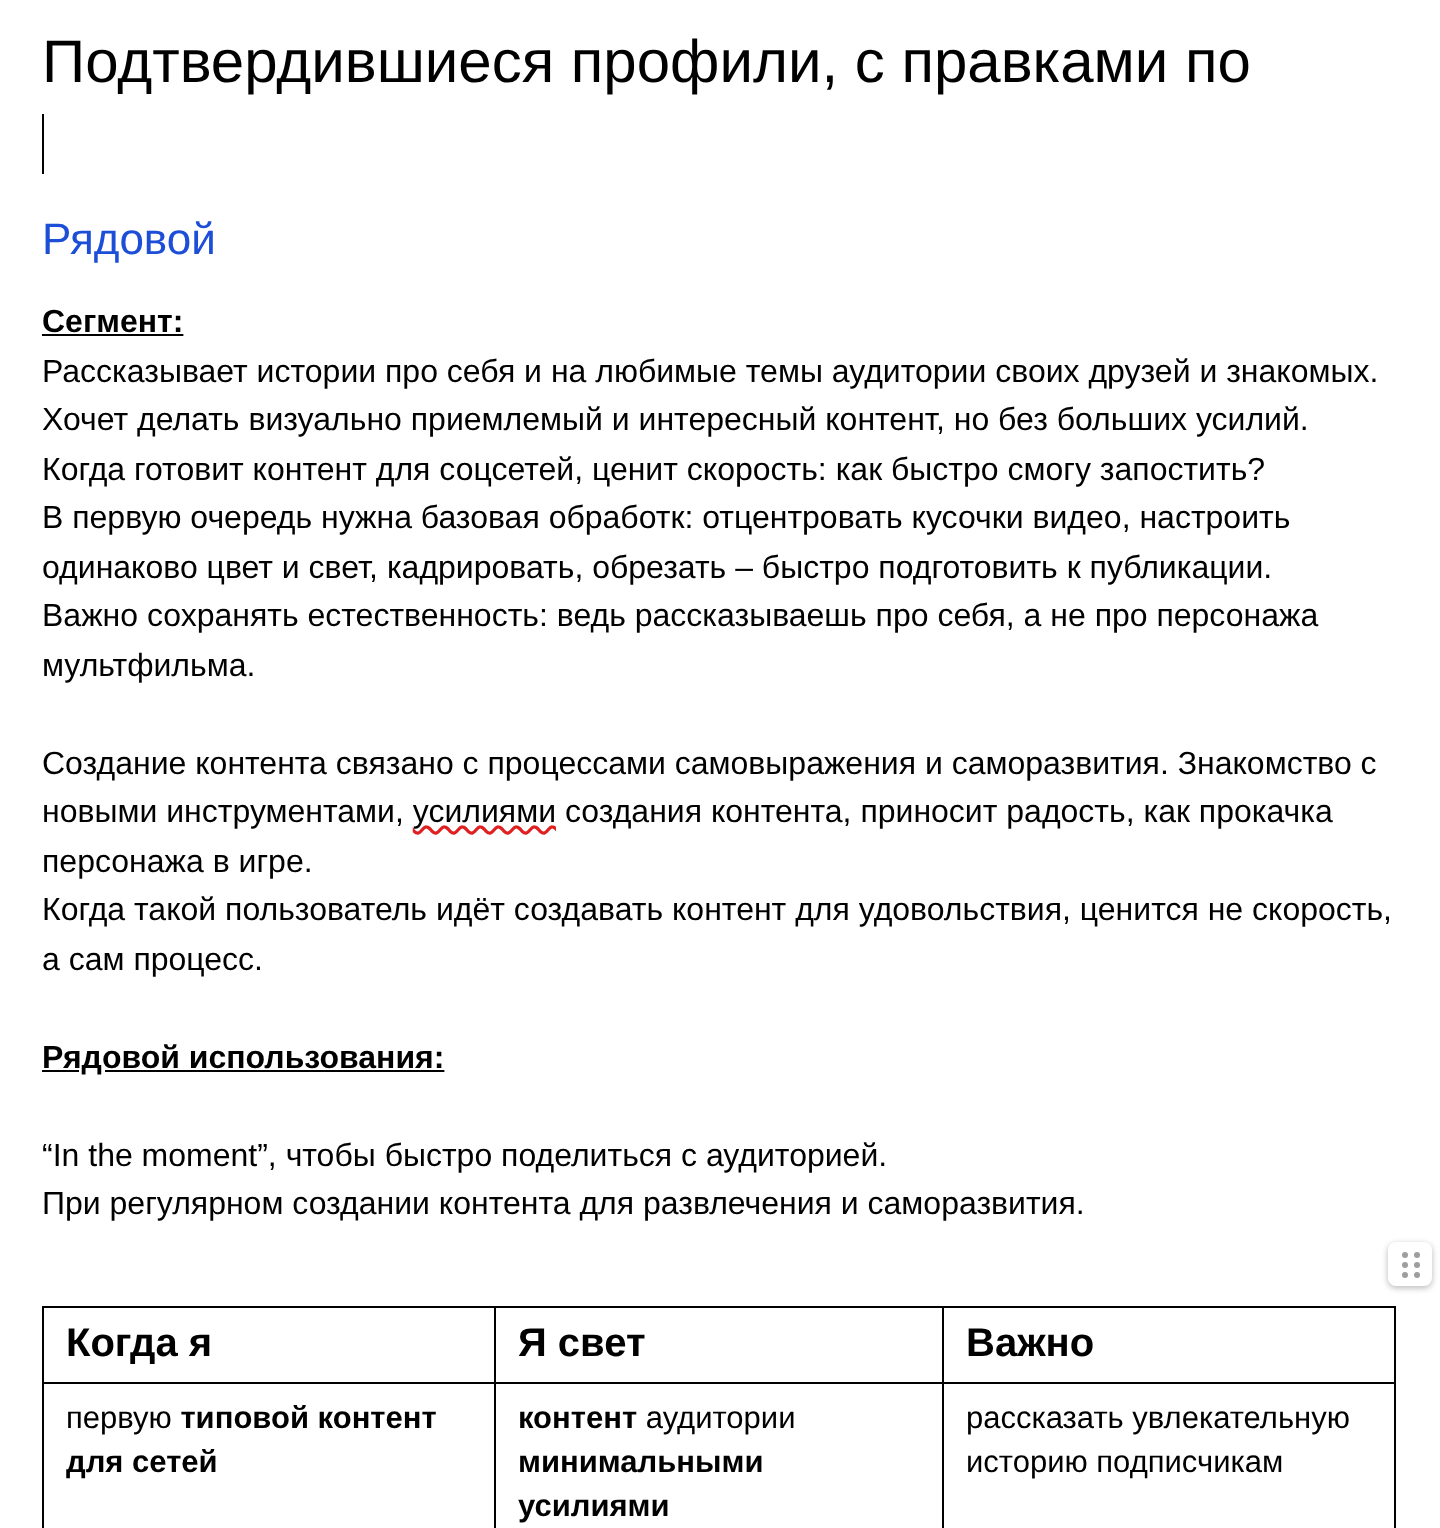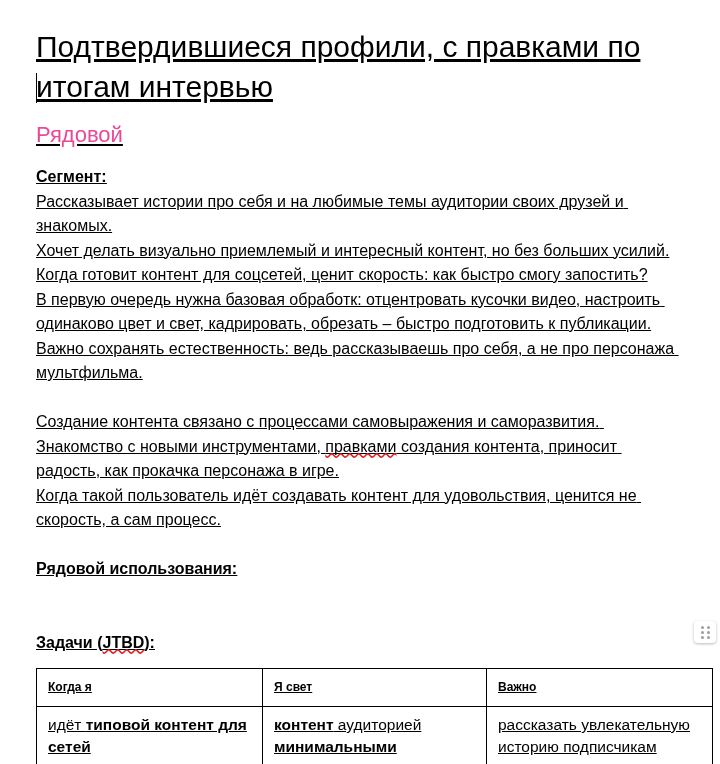--- a/index.html
+++ b/index.html
@@ -14,23 +14,22 @@
     overflow: hidden;
     font-family: "Liberation Sans", sans-serif;
     color: #000000;
     position: relative;
   }
 
   .page {
     position: relative;
     width: 720px;
     height: 596px;
-    padding: 15px;
+    padding: 0;
     box-sizing: border-box;
-    text-decoration: underline;
   }
 
   
   .doc-title {
     font-size: 30px;
     line-height: 40px;
     font-weight: 400;
     color: #000;
     margin: 0;
     padding: 12px 20px 0 21px;
@@ -45,21 +44,21 @@
     background: #000;
     vertical-align: -6px;
     margin-right: -1px;
   }
 
   
   .doc-subtitle {
     font-size: 22px;
     line-height: 28px;
     font-weight: 400;
-    color: #ec4899;
+    color: #1d4ed8;
     margin: 0;
     padding: 14px 20px 0 21px;
   }
 
   
   .body-block {
     padding: 0 20px 0 21px;
     font-size: 16px;
     line-height: 24.5px;
   }
@@ -109,21 +108,21 @@
   table.jtbd th,
   table.jtbd td {
     border: 1.6px solid #000000;
     padding: 7px 10px 8px 11px;
     vertical-align: top;
     text-align: left;
     line-height: 22px;
   }
   table.jtbd th {
     font-weight: bold;
-    font-size: 12px;
+    font-size: 20px;
     height: 22px;
   }
   table.jtbd td b { font-weight: bold; }
 
   
   .drag-handle {
     position: absolute;
     left: 694px;
     top: 621px;
     width: 22px;
@@ -148,72 +147,73 @@
     height: 3px;
     border-radius: 50%;
     background: #9e9e9e;
   }
 </style>
 </head>
 <body>
 
 <div class="page">
 
-  <h1 class="doc-title"><span>Подтвердившиеся профили, с правками по</span><br><span class="caret"></span><span>итогам интервью</span></h1>
+  <h1 class="doc-title"><span>Подтвердившиеся профили, с правками по</span><br><span class="caret"></span></h1>
 
   <h2 class="doc-subtitle">Рядовой</h2>
 
   <div class="body-block">
 
     <div class="spacer-line" style="height:16px"></div>
 
     <div class="section-head">Сегмент:</div>
 
     <div class="para">Рассказывает истории про себя и на любимые темы аудитории своих друзей и знакомых.
 Хочет делать визуально приемлемый и интересный контент, но без больших усилий.
 Когда готовит контент для соцсетей, ценит скорость: как быстро смогу запостить?
 В первую очередь нужна базовая обработк: отцентровать кусочки видео, настроить одинаково цвет и свет, кадрировать, обрезать – быстро подготовить к публикации.
 Важно сохранять естественность: ведь рассказываешь про себя, а не про персонажа мультфильма.</div>
 
     <div class="spacer-line"></div>
 
-    <div class="para"><span>Создание контента связано с процессами самовыражения и саморазвития. Знакомство с новыми инструментами, </span><span class="misspell">правками</span><span> создания контента, приносит радость, как прокачка персонажа в игре.
+    <div class="para"><span>Создание контента связано с процессами самовыражения и саморазвития. Знакомство с новыми инструментами, </span><span class="misspell">усилиями</span><span> создания контента, приносит радость, как прокачка персонажа в игре.
 Когда такой пользователь идёт создавать контент для удовольствия, ценится не скорость, а сам процесс.</span></div>
 
     <div class="spacer-line"></div>
 
     <div class="section-head">Рядовой использования:</div>
 
     <div class="spacer-line"></div>
 
-
-    <div class="spacer-line"></div>
-
-    <div class="section-head"><span>Задачи (</span><span class="misspell">JTBD</span><span>):</span></div>
+    <div class="para">“In the moment”, чтобы быстро поделиться с аудиторией.
+При регулярном создании контента для развлечения и саморазвития.</div>
+
+    <div class="spacer-line"></div>
+
 
   </div>
 
   <div class="jtbd-wrap">
     <table class="jtbd">
       <colgroup>
         <col class="c1">
           <col class="c2">
           <col class="c3">
       </colgroup>
       <thead>
         <tr>
           <th>Когда я</th>
           <th>Я свет</th>
           <th>Важно</th>
         </tr>
       </thead>
       <tbody>
         <tr>
-          <td><span>идёт </span><b>типовой контент для сетей</b></td>
-          <td><b>контент</b><span> аудиторией </span><b>минимальными усилиями</b></td>
+          <td><span>первую </span><b>типовой контент для сетей</b></td>
+          <td><b>контент</b><span> аудитории </span><b>минимальными усилиями</b></td>
           <td>рассказать увлекательную историю подписчикам</td>
         </tr>
       </tbody>
     </table>
   </div>
 
   <div class="drag-handle">
     <span class="dots">
       <i></i>
         <i></i>

